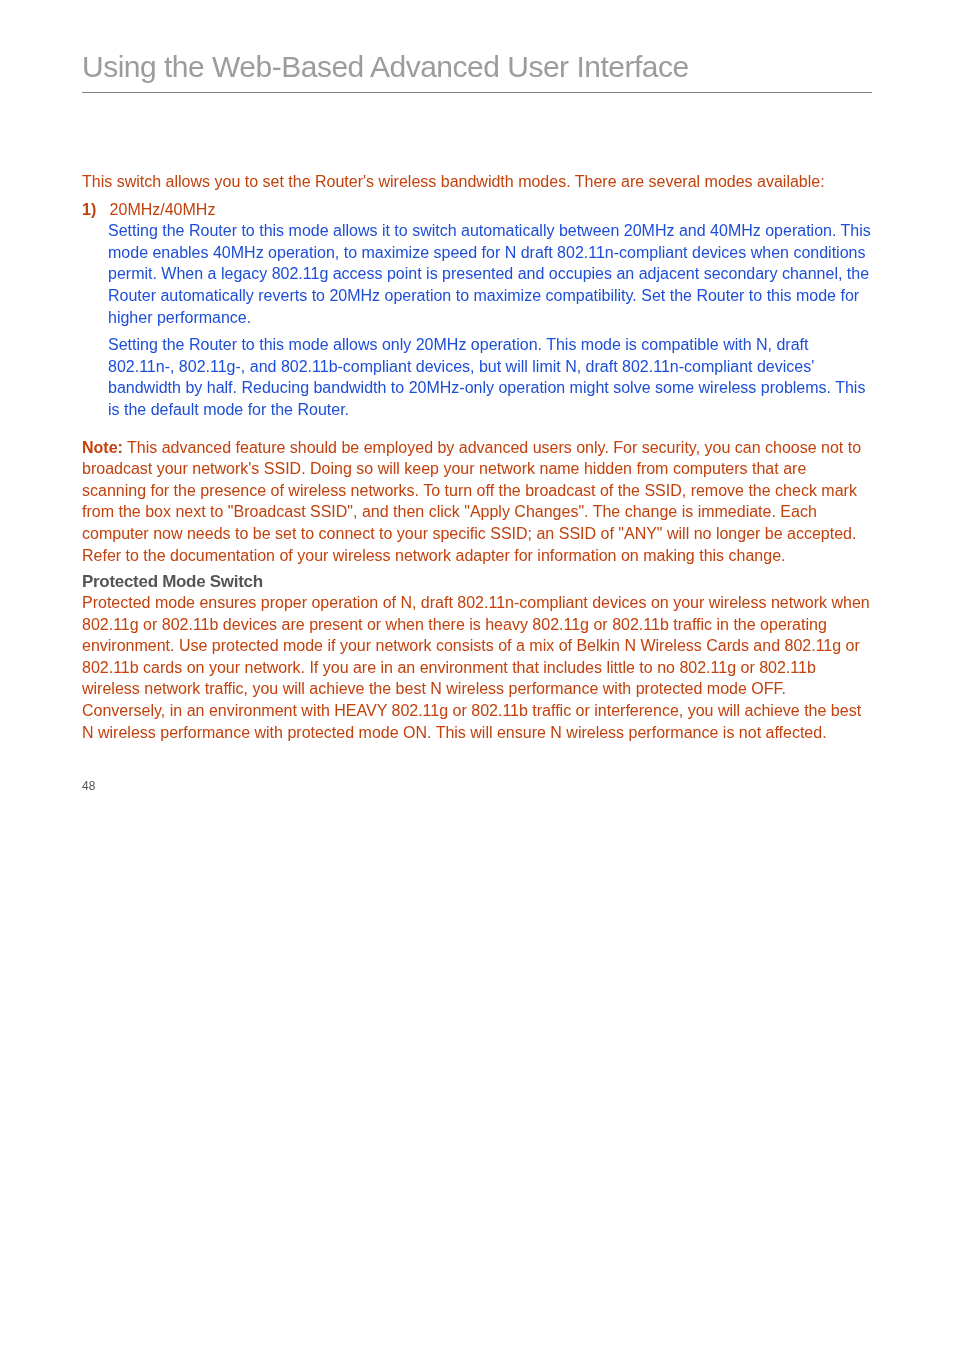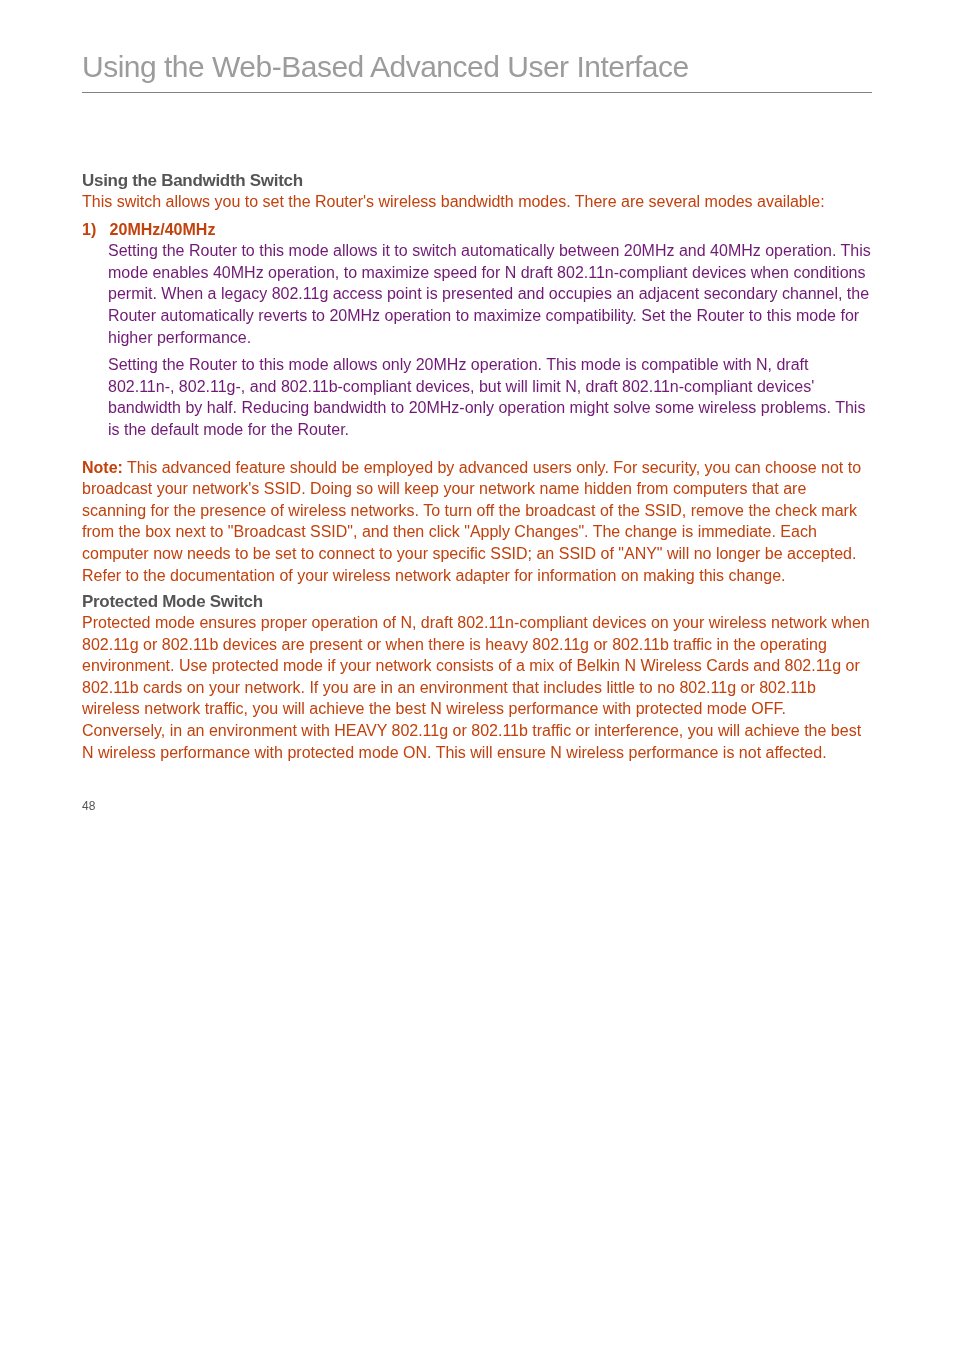--- a/index.html
+++ b/index.html
@@ -38,28 +38,28 @@
     font-size: 16px;
     line-height: 1.35;
     color: #c2410c;
     margin: 0;
   }
   .list-num {
     font-weight: bold;
     display: inline;
   }
   .list-label {
-    font-weight: bold;
+    font-weight: normal;
     display: inline;
     margin-top: 8px;
   }
   .list-body {
     font-size: 16px;
     line-height: 1.35;
-    color: #701a75;
+    color: #1d4ed8;
     margin: 0 0 0 26px;
   }
   .gap-small { height: 6px; }
   .gap-med { height: 16px; }
   .note-label {
     font-weight: bold;
   }
   .footer-num {
     text-align: left;
     font-size: 12px;
@@ -68,21 +68,20 @@
   }
 </style>
 </head>
 <body>
 
 <div class="page">
 
   <div class="chapter-title">Using the Web-Based Advanced User Interface</div>
   <hr class="divider">
 
-  <p class="section-title">Using the Bandwidth Switch</p>
   <p class="body-text">This switch allows you to set the Router's wireless bandwidth modes. There are several modes available:</p>
 
   <div class="gap-small"></div>
 
   <div>
     <p class="body-text" style="margin:0;">
       <span class="list-num">1)</span>
       <span>&nbsp;</span>
       <span class="list-label">20MHz/40MHz</span>
     </p>

